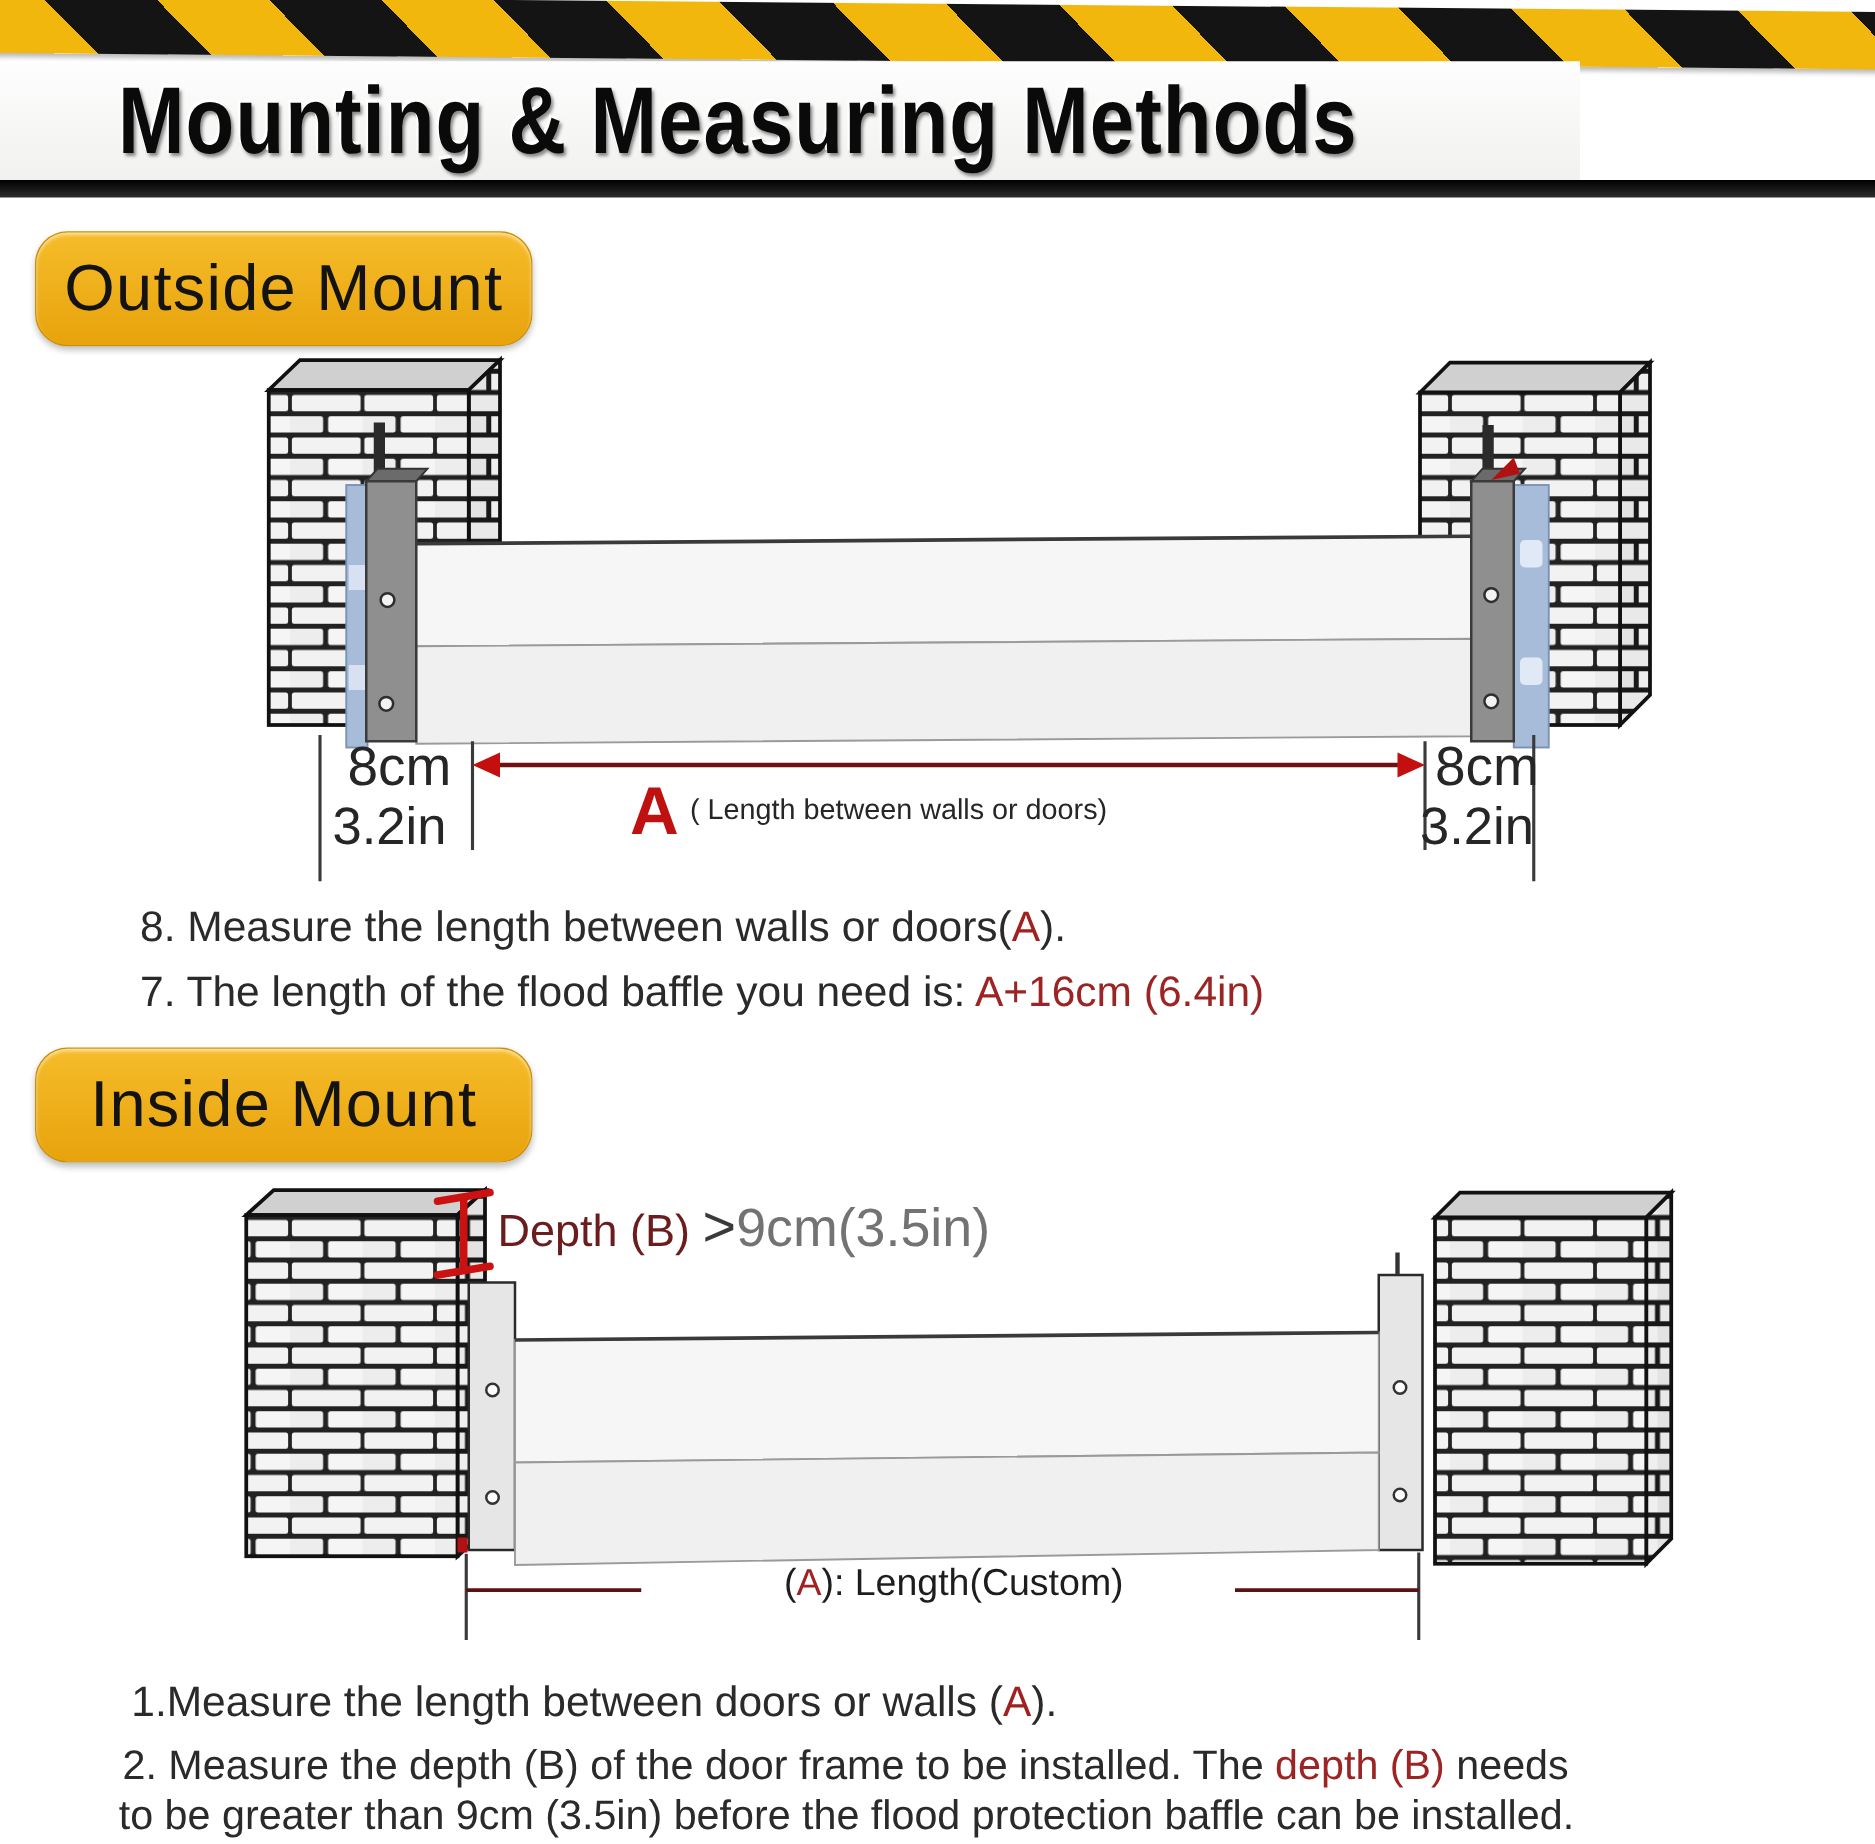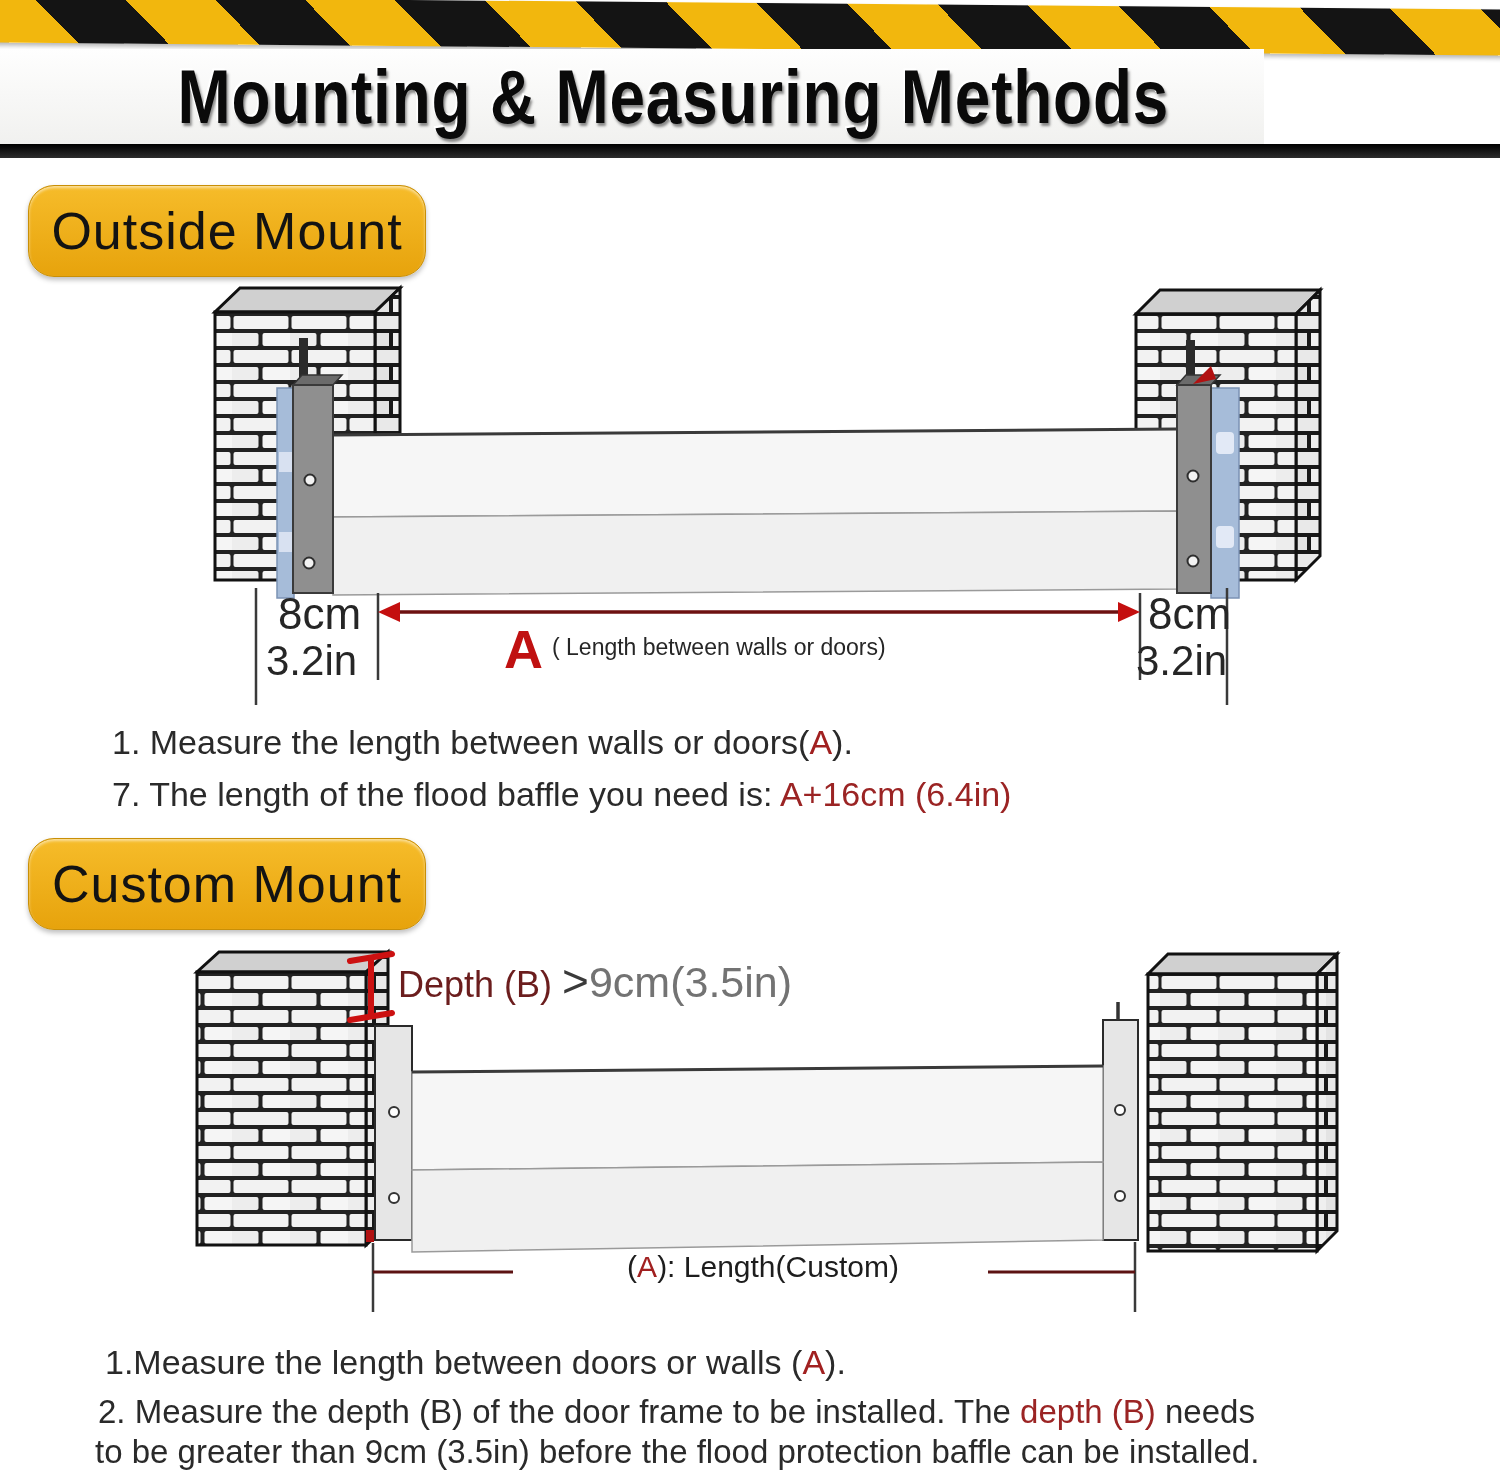--- a/index.html
+++ b/index.html
@@ -11,21 +11,21 @@
   
   .hazard {
     position:absolute; left:-12px; top:3px; width:1530px; height:46px;
     background:repeating-linear-gradient(45deg, #f2b70d 0 64px, #141414 64px 128px);
     transform:rotate(0.5deg);
     box-shadow:0 3px 4px rgba(0,0,0,.28);
   }
   .titleband {
     position:absolute; left:0; top:49px; width:1264px; height:95px;
     background:linear-gradient(#fefefe, #f1f1ef);
-    display:flex; align-items:center; justify-content:flex-end;
+    display:flex; align-items:center; justify-content:flex-start;
   }
   .title {
     font-size:76px; font-weight:bold; color:#0a0a0a; white-space:nowrap;
     transform:scaleX(.84); letter-spacing:1px;
     text-shadow:-2px -2px 0 #ffffff, 2px 3px 3px rgba(0,0,0,.45);
   }
   .blackbar {
     position:absolute; left:0; top:144px; width:1500px; height:14px;
     background:linear-gradient(#000000, #2d2d2d);
   }
@@ -150,24 +150,24 @@
   </svg>
 
   <div class="lbl dim" style="left:278px;top:312px;">8cm</div>
   <div class="lbl dim2" style="left:266px;top:360px;">3.2in</div>
   <div class="lbl dim" style="left:1148px;top:312px;">8cm</div>
   <div class="lbl dim2" style="left:1136px;top:360px;">3.2in</div>
   <div class="lbl bigA" style="left:504px;top:342px;">A</div>
   <div class="lbl alabel" style="left:552px;top:356px;">( Length between walls or doors)</div>
 </div>
 
-<div class="instr" style="left:112px;top:722px;"><span>1. Measure the length between walls or doors(</span><span class="aRed">A</span><span>).</span></div>
+<div class="instr" style="left:112px;top:722px;"><span>8. Measure the length between walls or doors(</span><span class="aRed">A</span><span>).</span></div>
 <div class="instr" style="left:112px;top:774px;"><span>7. The length of the flood baffle you need is: </span><span class="darkred">A+16cm (6.4in)</span></div>
 
-<div class="badge inside">Custom Mount</div>
+<div class="badge inside">Inside Mount</div>
 
 <div class="diagram" id="d2">
   <svg width="1500" height="400" viewBox="0 0 1500 400">
     <defs>
       <pattern id="bkB" width="58" height="34" patternUnits="userSpaceOnUse">
         <rect width="58" height="34" fill="#222222"></rect>
         <rect x="1.5" y="2" width="55" height="13" rx="2" fill="#f2f2f2"></rect>
         <rect x="-28.5" y="19" width="55" height="13" rx="2" fill="#ededed"></rect>
         <rect x="30.5" y="19" width="55" height="13" rx="2" fill="#f5f5f5"></rect>
       </pattern>

